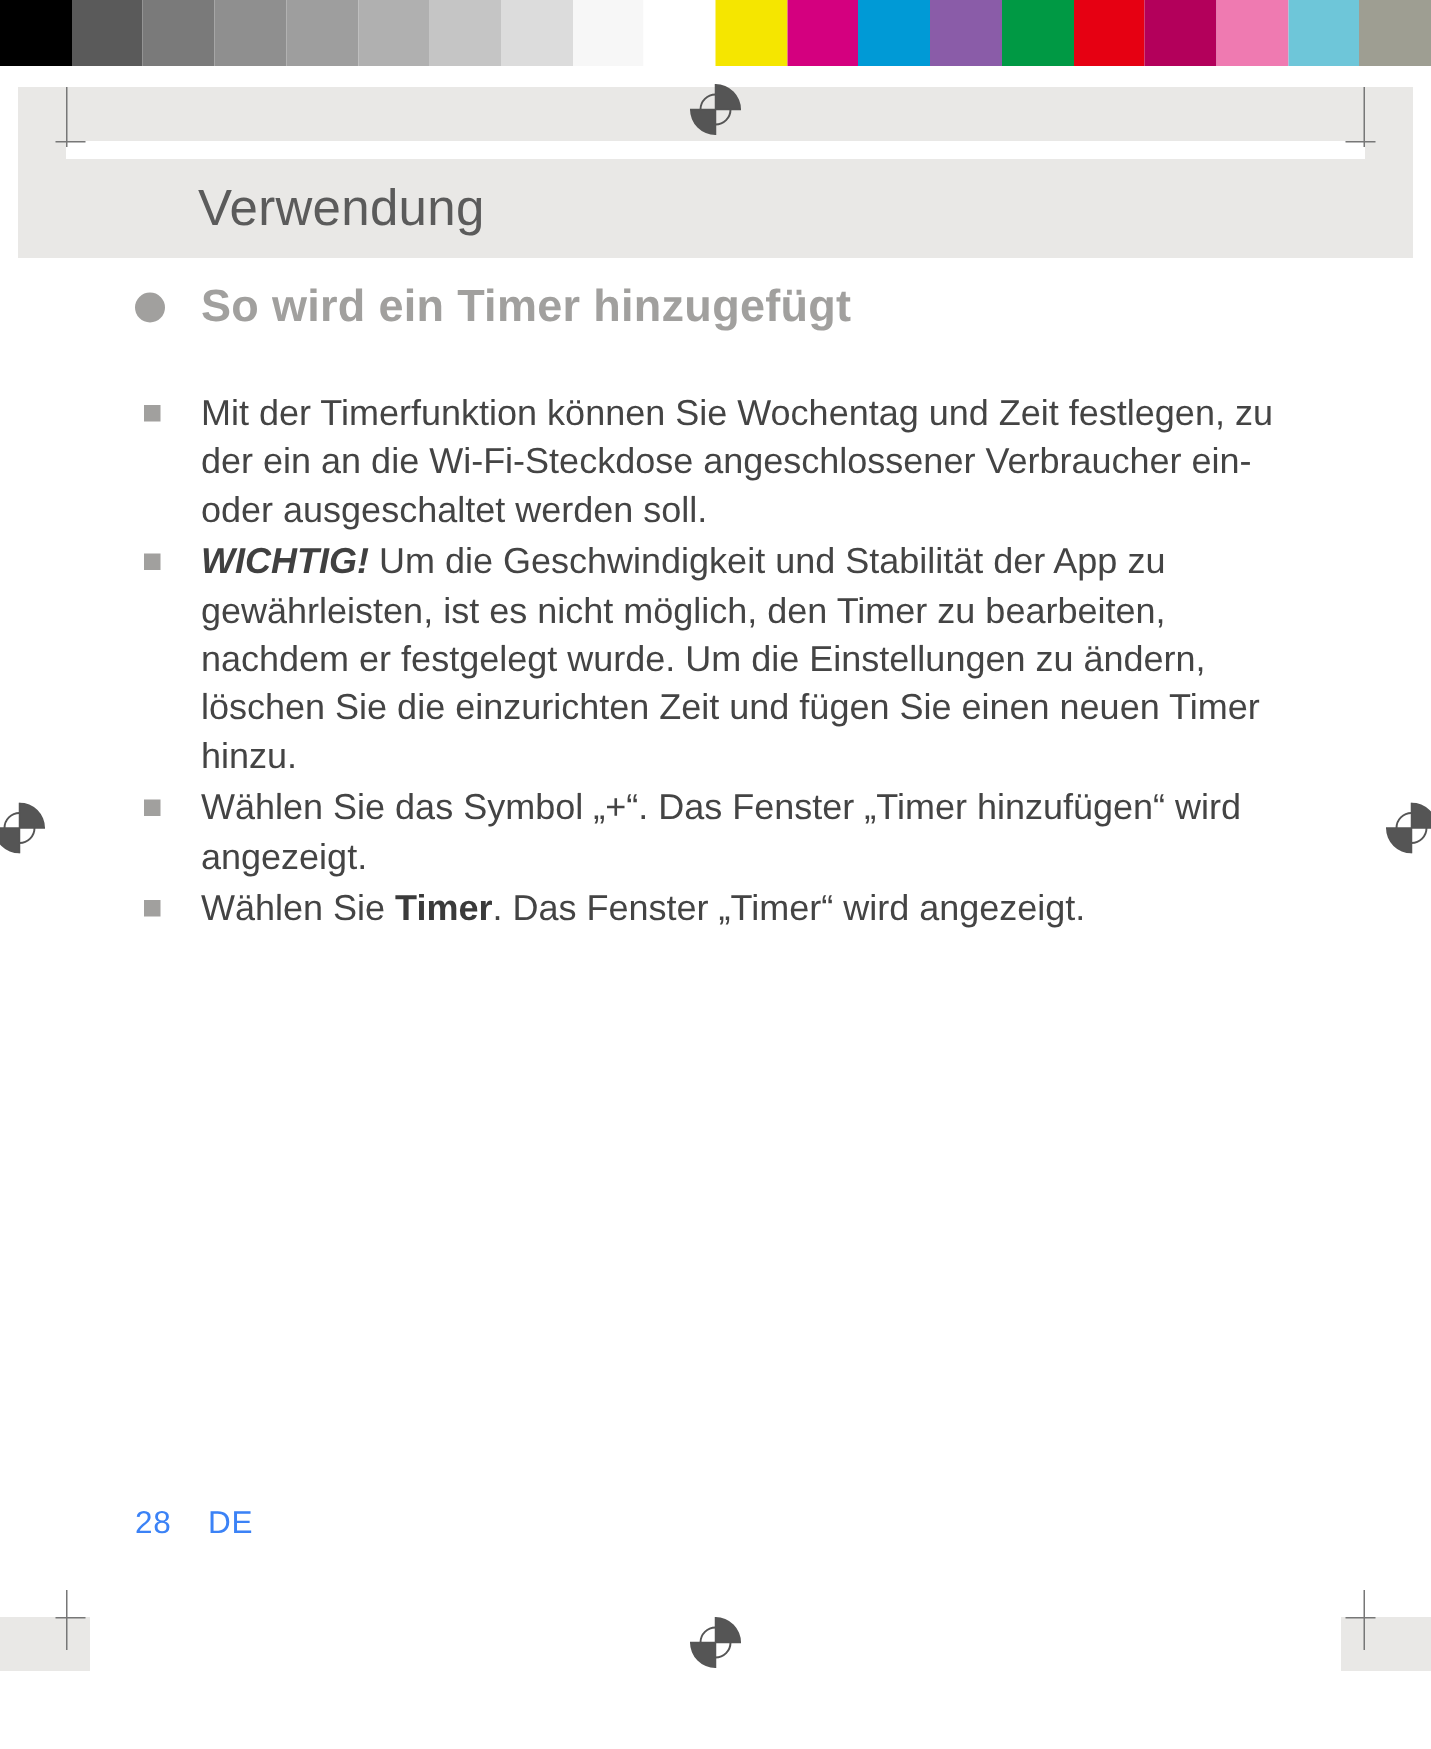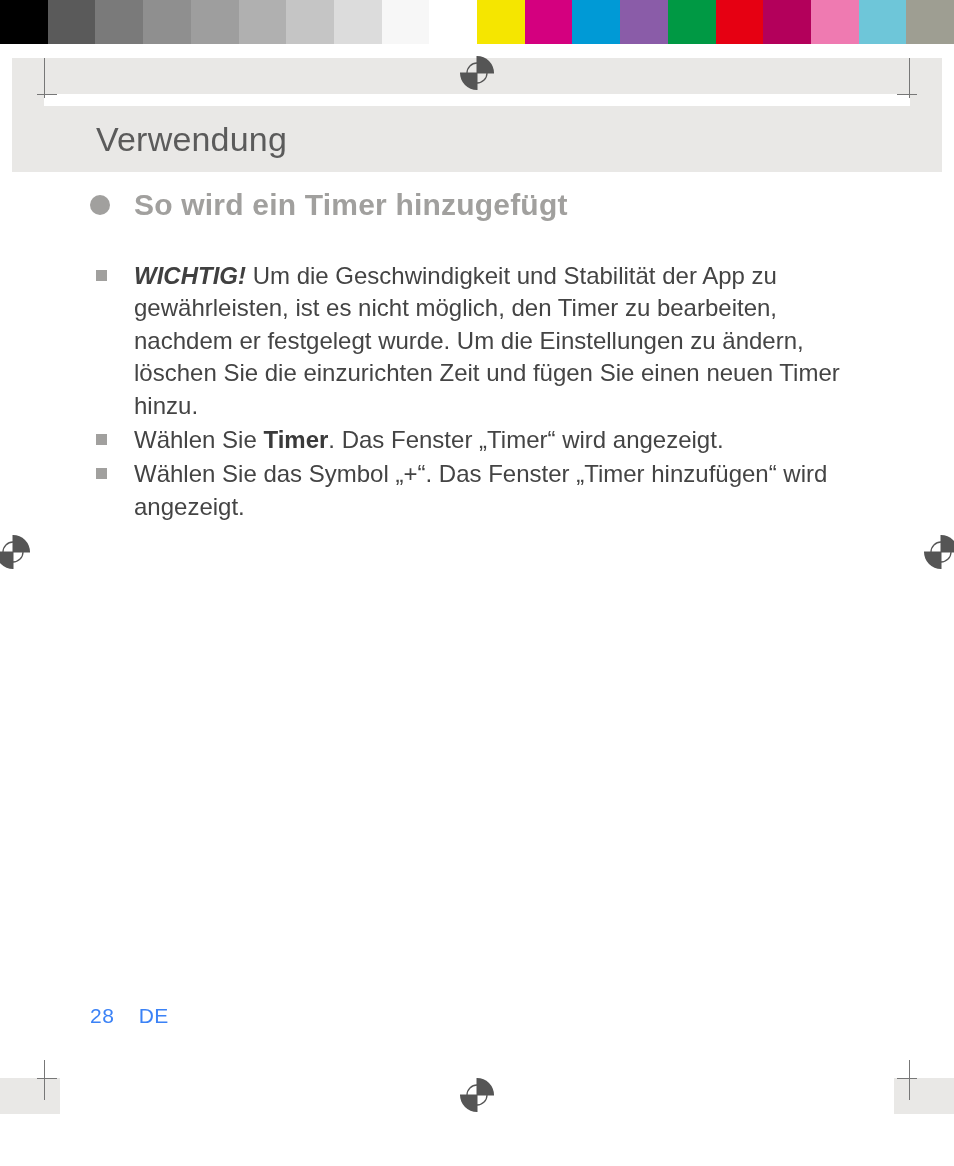--- a/index.html
+++ b/index.html
@@ -102,21 +102,21 @@
 
     
     .header-band {
       position: absolute;
       left: 12px; right: 12px;
       top: 106px;
       height: 66px;
       background: #e9e8e6;
       display: flex;
       align-items: center;
-      padding-left: 84px;
+      padding-left: 120px;
       z-index: 1;
     }
     .header-band h2 {
       font-size: 34px;
       font-weight: 400;
       color: #5b5b5b;
       letter-spacing: 0.2px;
     }
 
     
@@ -243,27 +243,30 @@
 </div>
 
 <div class="content">
   <div class="subheading">
     <span class="dot"></span>
     <h3>So wird ein Timer hinzugefügt</h3>
   </div>
 
   <ul class="bullets">
     <li>
+      <span>Mit der Timerfunktion können Sie Wochentag und Zeit festlegen, zu der ein an die Wi-Fi-Steckdose angeschlossener Verbraucher ein- oder ausgeschaltet werden soll.</span>
+    </li>
+    <li>
       <em class="strong">WICHTIG!</em><span> Um die Geschwindigkeit und Stabilität der App zu gewährleisten, ist es nicht möglich, den Timer zu bearbeiten, nachdem er festgelegt wurde. Um die Einstellungen zu ändern, löschen Sie die einzurichten Zeit und fügen Sie einen neuen Timer hinzu.</span>
     </li>
     <li>
+      <span>Wählen Sie das Symbol „+“. Das Fenster „Timer hinzufügen“ wird angezeigt.</span>
+    </li>
+    <li>
       <span>Wählen Sie </span><b>Timer</b><span>. Das Fenster „Timer“ wird angezeigt.</span>
-    </li>
-    <li>
-      <span>Wählen Sie das Symbol „+“. Das Fenster „Timer hinzufügen“ wird angezeigt.</span>
     </li>
   </ul>
 </div>
 
 <div class="footer">
   <span class="pn">28</span>
   <span>DE</span>
 </div>
 
 </body></html>

